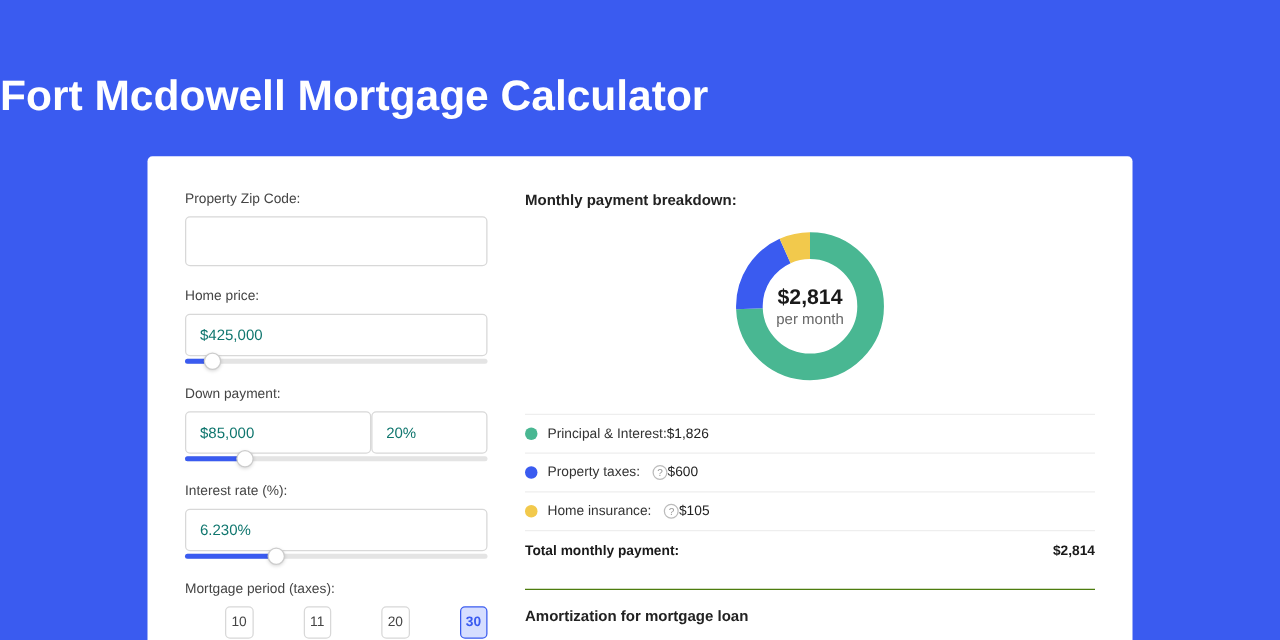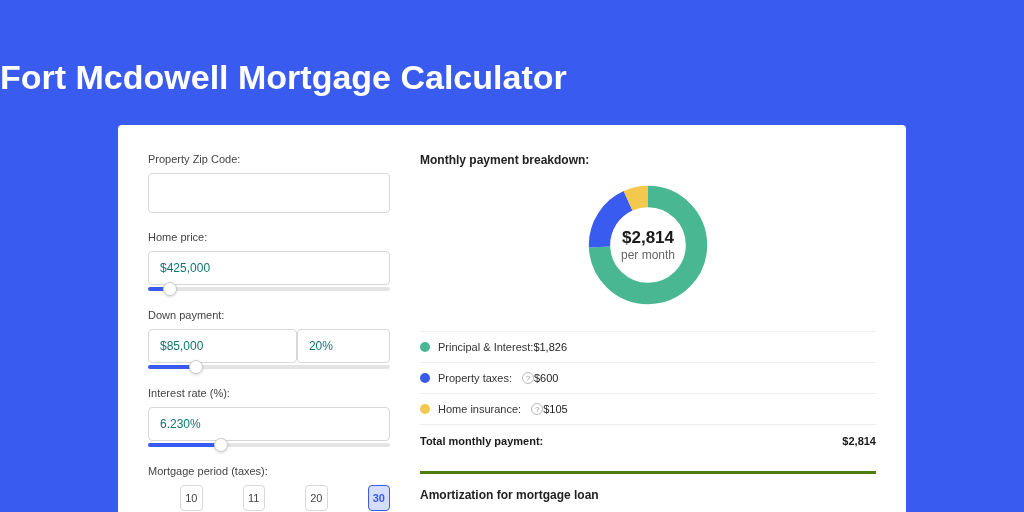--- a/index.html
+++ b/index.html
@@ -141,21 +141,21 @@
   .total-row {
     display: flex;
     justify-content: space-between;
     font-size: 11px;
     font-weight: 700;
     padding: 10px 0;
     border-top: 1px solid #eee;
     color: #1a1a1a;
   }
   .amort-block {
-    border-top: 3px solid #4d7c0f;
+    border-top: 1px solid #4d7c0f;
     margin-top: 14px;
     padding-top: 14px;
   }
 </style>
 </head>
 <body>
 
 <div class="hero">
   <h1>Fort Mcdowell Mortgage Calculator</h1>
 </div>

